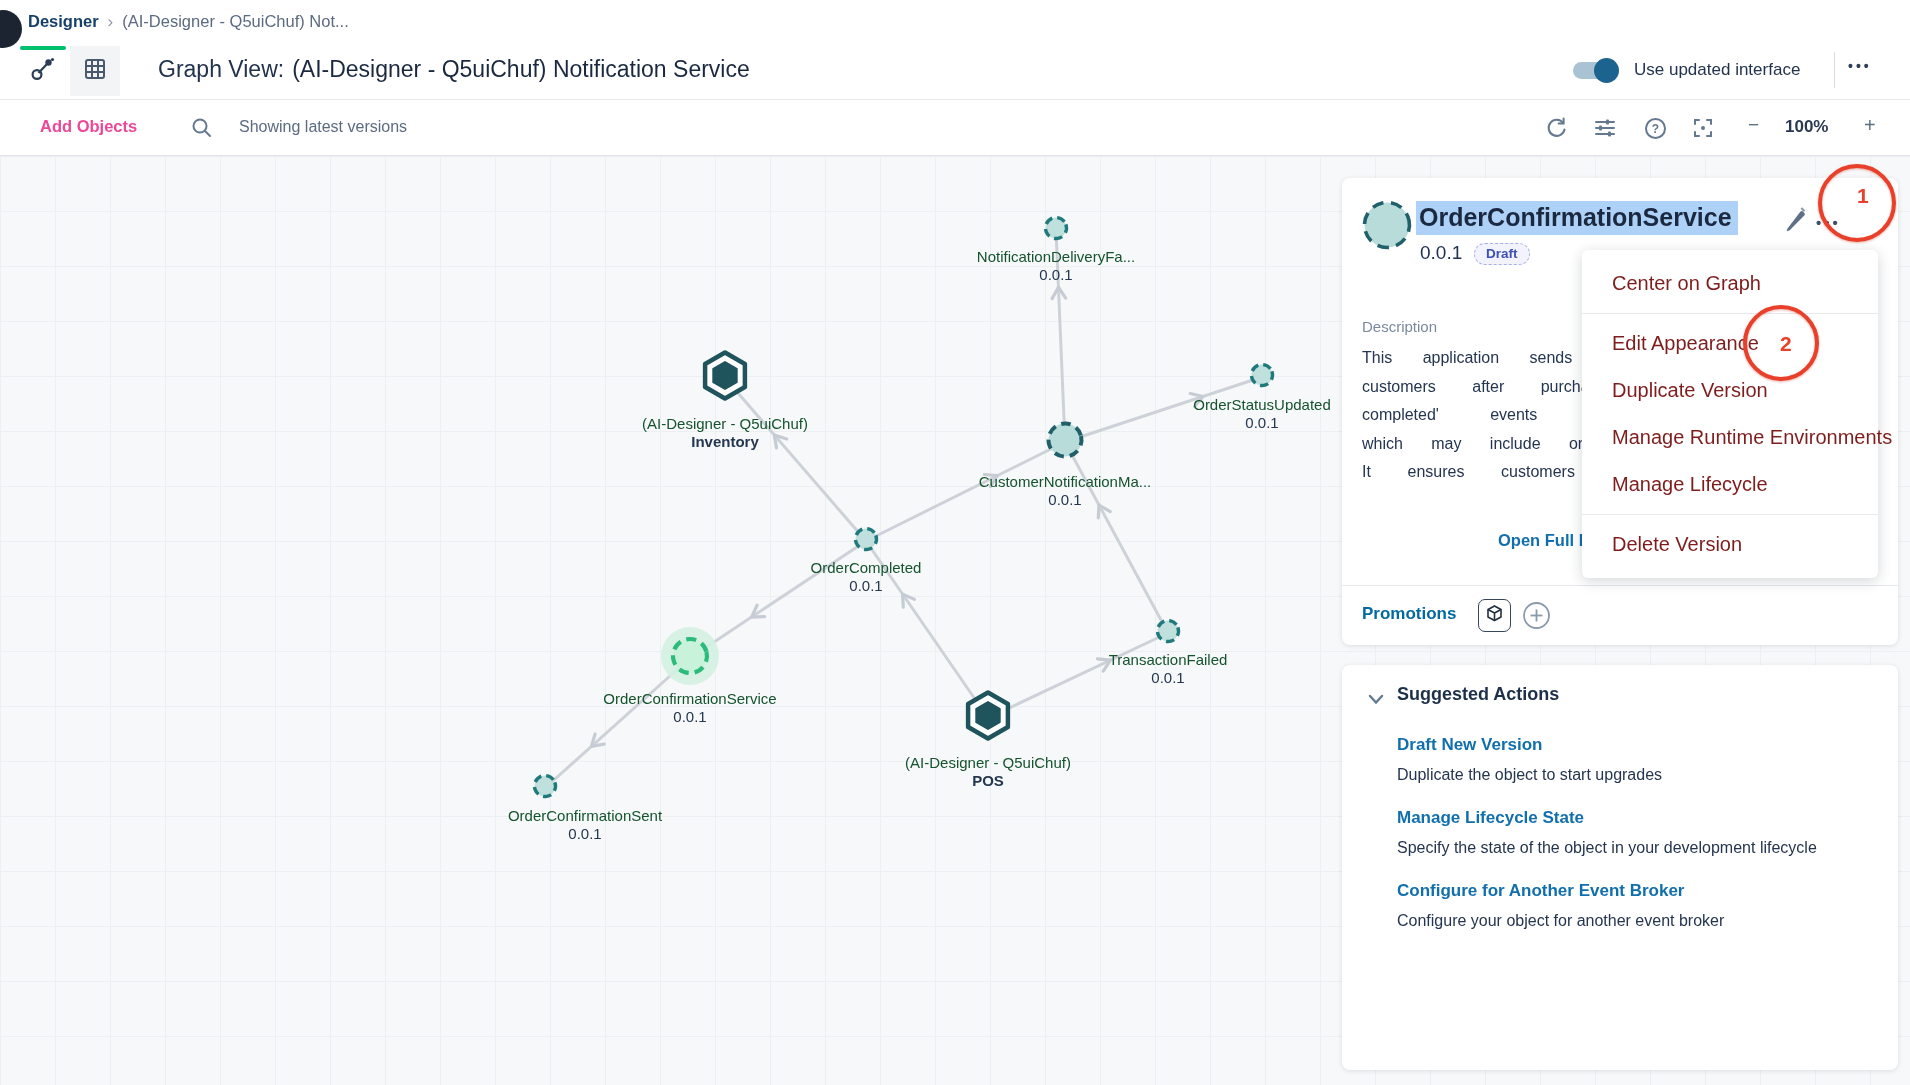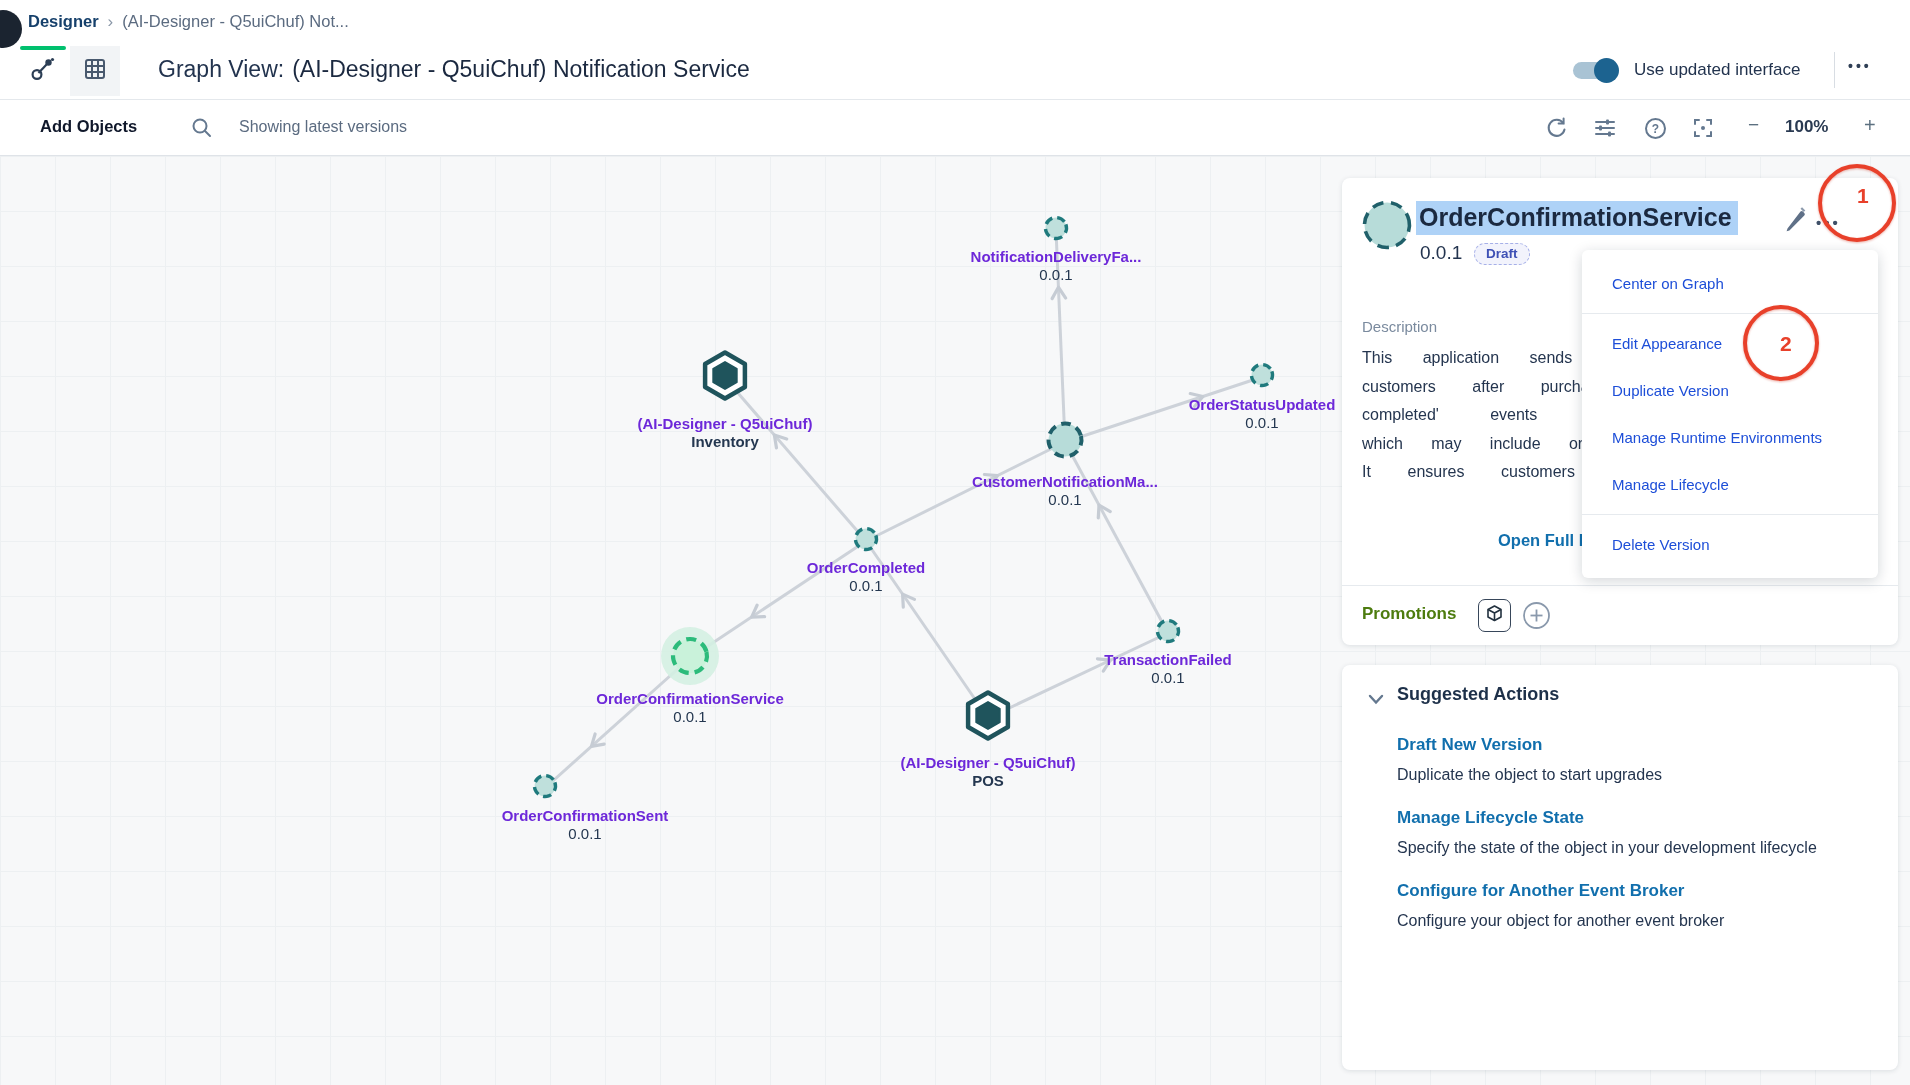--- a/index.html
+++ b/index.html
@@ -30,38 +30,38 @@
   .toggle .knob { position:absolute; right:-2px; top:-4px; width:25px; height:25px; border-radius:50%;
     background:#1c6390; }
   .toggle-label { position:absolute; left:1634px; top:60px; font-size:17px; color:#22334e; }
   .vdiv { position:absolute; left:1834px; top:52px; width:1px; height:36px; background:#d8dde3; }
   .topdots { position:absolute; left:1848px; top:58px; font-size:14px; letter-spacing:3px;
     color:#2f3f55; font-weight:700; cursor:pointer; }
 
   
   .toolbar { position:absolute; left:0; top:100px; width:1910px; height:56px; background:#fff;
     border-bottom:1px solid #dfe3e8; z-index:5; }
-  .add-objects { position:absolute; left:40px; top:17px; font-size:16.5px; font-weight:700; color:#0f172a; cursor:pointer; }
+  .add-objects { position:absolute; left:40px; top:17px; font-size:16.5px; font-weight:700; color:#ec4899; cursor:pointer; }
   .tb-search { position:absolute; left:190px; top:16px; }
   .tb-status { position:absolute; left:239px; top:18px; font-size:16px; color:#5b6b80; }
   .tb-ic { position:absolute; top:15px; width:26px; height:26px; display:flex; align-items:center; justify-content:center; }
   .zoom-minus { position:absolute; left:1748px; top:14px; font-size:19px; color:#5c7080; }
   .zoom-level { position:absolute; left:1785px; top:17px; font-size:17px; font-weight:700; color:#2a3a52; }
   .zoom-plus  { position:absolute; left:1864px; top:14px; font-size:20px; color:#5c7080; }
 
   
   .canvas-bg { position:absolute; left:0; top:156px; width:1910px; height:929px; background-color:#f7f8f9;
     background-image:linear-gradient(#edf0f2 1px, transparent 1px),
                      linear-gradient(90deg,#edf0f2 1px, transparent 1px);
     background-size:55px 55px; z-index:0; }
   .graph-layer { position:absolute; left:0; top:0; width:1910px; height:1085px; z-index:1; }
   .gnode { position:absolute; transform:translate(-50%,-50%); }
   .gnode-label { position:absolute; transform:translateX(-50%); text-align:center; white-space:nowrap;
     font-size:15px; line-height:18px; }
-  .gnode-label .nm { font-weight:700; color:#6d28d9; }
+  .gnode-label .nm { font-weight:400; color:#14532d; }
   .gnode-label .vr { color:#243750; }
   .gnode-label.hexlab .vr { font-weight:700; }
 
   
   .card { position:absolute; left:1342px; width:556px; background:#fff; border-radius:8px;
     box-shadow:0 1px 5px rgba(20,40,60,.12); z-index:10; }
   .card1 { top:178px; height:467px; }
   .card2 { top:665px; height:405px; }
   .obj-icon { position:absolute; left:18px; top:20px; }
   .obj-title { position:absolute; left:74px; top:23px; font-size:25px; font-weight:700; color:#1b2940;
@@ -72,36 +72,36 @@
   .obj-version { position:absolute; left:78px; top:64px; font-size:19px; color:#22334e; }
   .draft-badge { position:absolute; left:132px; top:65px; font-size:13.5px; font-weight:700; color:#3f51b5;
     background:#f2f3fc; border:1.5px dashed #a6b0e8; border-radius:12px; padding:2px 11px 3px; }
   .desc-label { position:absolute; left:20px; top:140px; font-size:15px; color:#7a8a9e; }
   .desc-text { position:absolute; left:20px; top:166px; width:516px; height:150px; overflow:hidden;
     font-size:16px; line-height:28.5px; color:#24354f; white-space:pre-line;
     text-align:justify; text-align-last:justify; }
   .open-full { position:absolute; left:156px; top:353px; font-size:16.5px; font-weight:700;
     color:#116fad; cursor:pointer; }
   .card-div { position:absolute; left:0; top:407px; width:100%; height:1px; background:#e6eaee; }
-  .promo-label { position:absolute; left:20px; top:426px; font-size:17px; font-weight:700; color:#4d7c0f; }
+  .promo-label { position:absolute; left:20px; top:426px; font-size:17px; font-weight:700; color:#0369a1; }
   .promo-cube { position:absolute; left:136px; top:421px; width:33px; height:33px; border:1.5px solid #37465a;
     border-radius:7px; display:flex; align-items:center; justify-content:center; cursor:pointer; background:#fff; }
   .promo-plus { position:absolute; left:180px; top:423px; cursor:pointer; }
 
   .sa-chevron { position:absolute; left:26px; top:26px; cursor:pointer; }
   .sa-title { position:absolute; left:55px; top:19px; font-size:18px; font-weight:700; color:#1d3049; }
   .sa-items { position:absolute; left:55px; top:70px; width:470px; }
   .sa-item { margin-bottom:20px; }
   .sa-item .lnk { font-size:17px; font-weight:700; color:#116fad; margin-bottom:6px; cursor:pointer; }
   .sa-item .dsc { font-size:16px; line-height:27px; color:#24354f; }
 
   
   .menu { position:absolute; left:1582px; top:250px; width:296px; background:#fff; border-radius:6px;
     box-shadow:0 3px 14px rgba(10,25,45,.18); padding:10px 0; z-index:20; }
-  .menu-item { padding:0 30px; height:47px; line-height:47px; font-size:15px; color:#1d4ed8;
+  .menu-item { padding:0 30px; height:47px; line-height:47px; font-size:20px; color:#7f1d1d;
     cursor:pointer; white-space:nowrap; }
   .menu-divider { height:1px; background:#e6eaee; margin:6px 0; }
 
   
   .anno { position:absolute; border:4.5px solid #e8402a; border-radius:50%; z-index:30;
     filter:drop-shadow(0 1px 1px rgba(200,40,20,.35)); }
   .anno1 { left:1818px; top:164px; width:78px; height:78px; }
   .anno2 { left:1743px; top:305px; width:76px; height:76px; }
   .anno-num { position:absolute; color:#e8402a; font-size:21px; font-weight:700; z-index:31; }
   .num1 { left:1857px; top:184px; }

